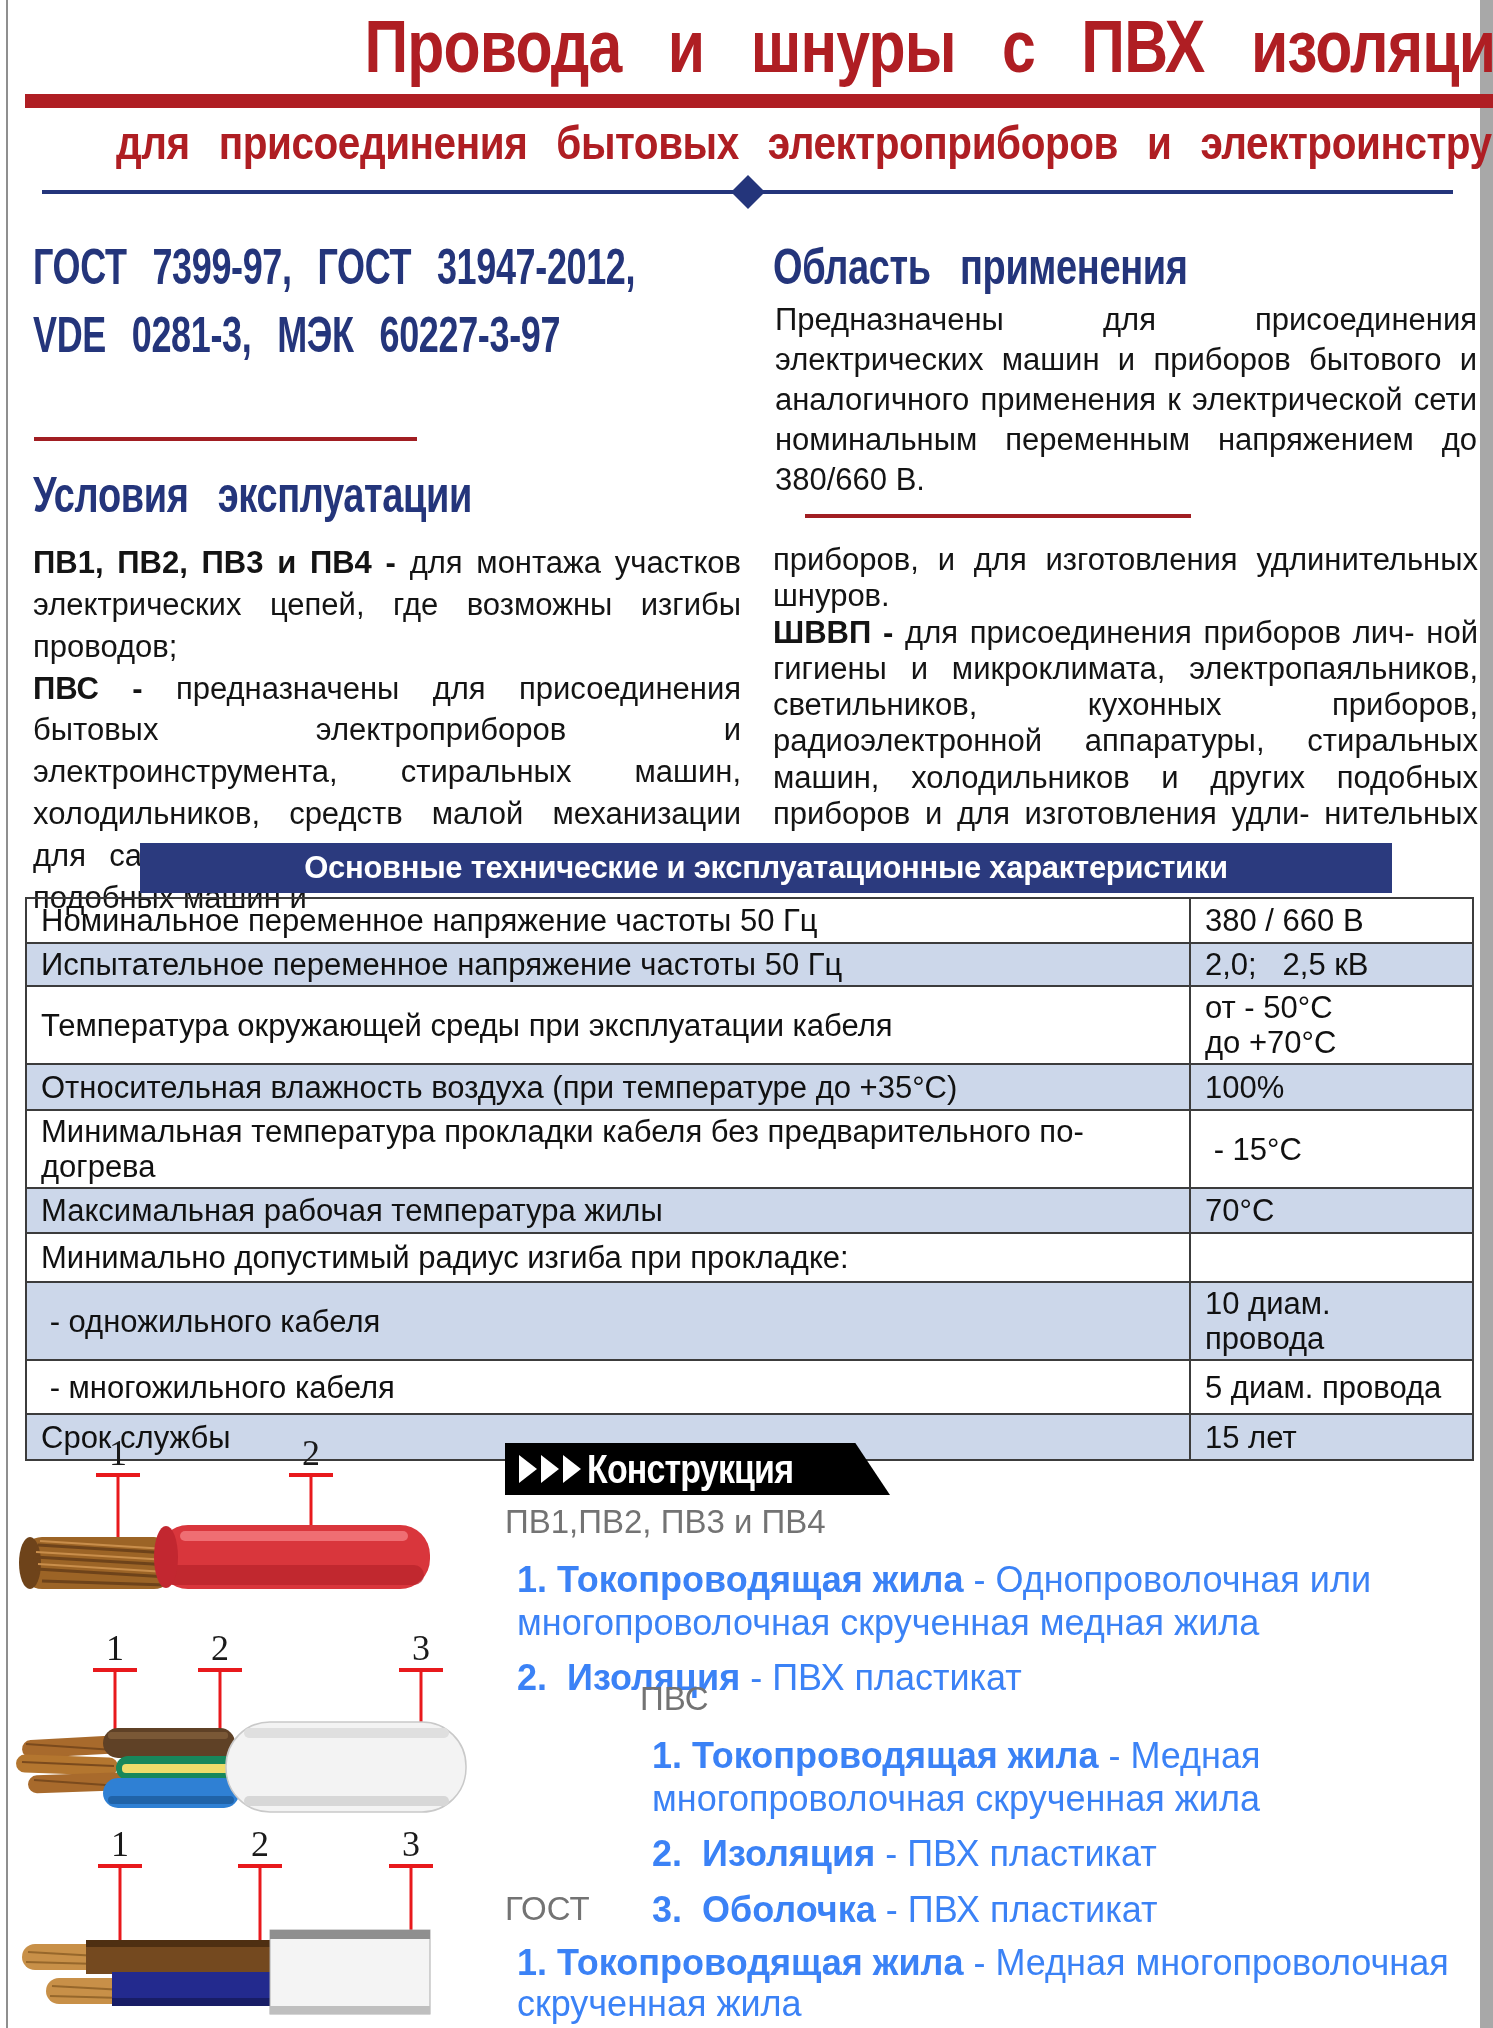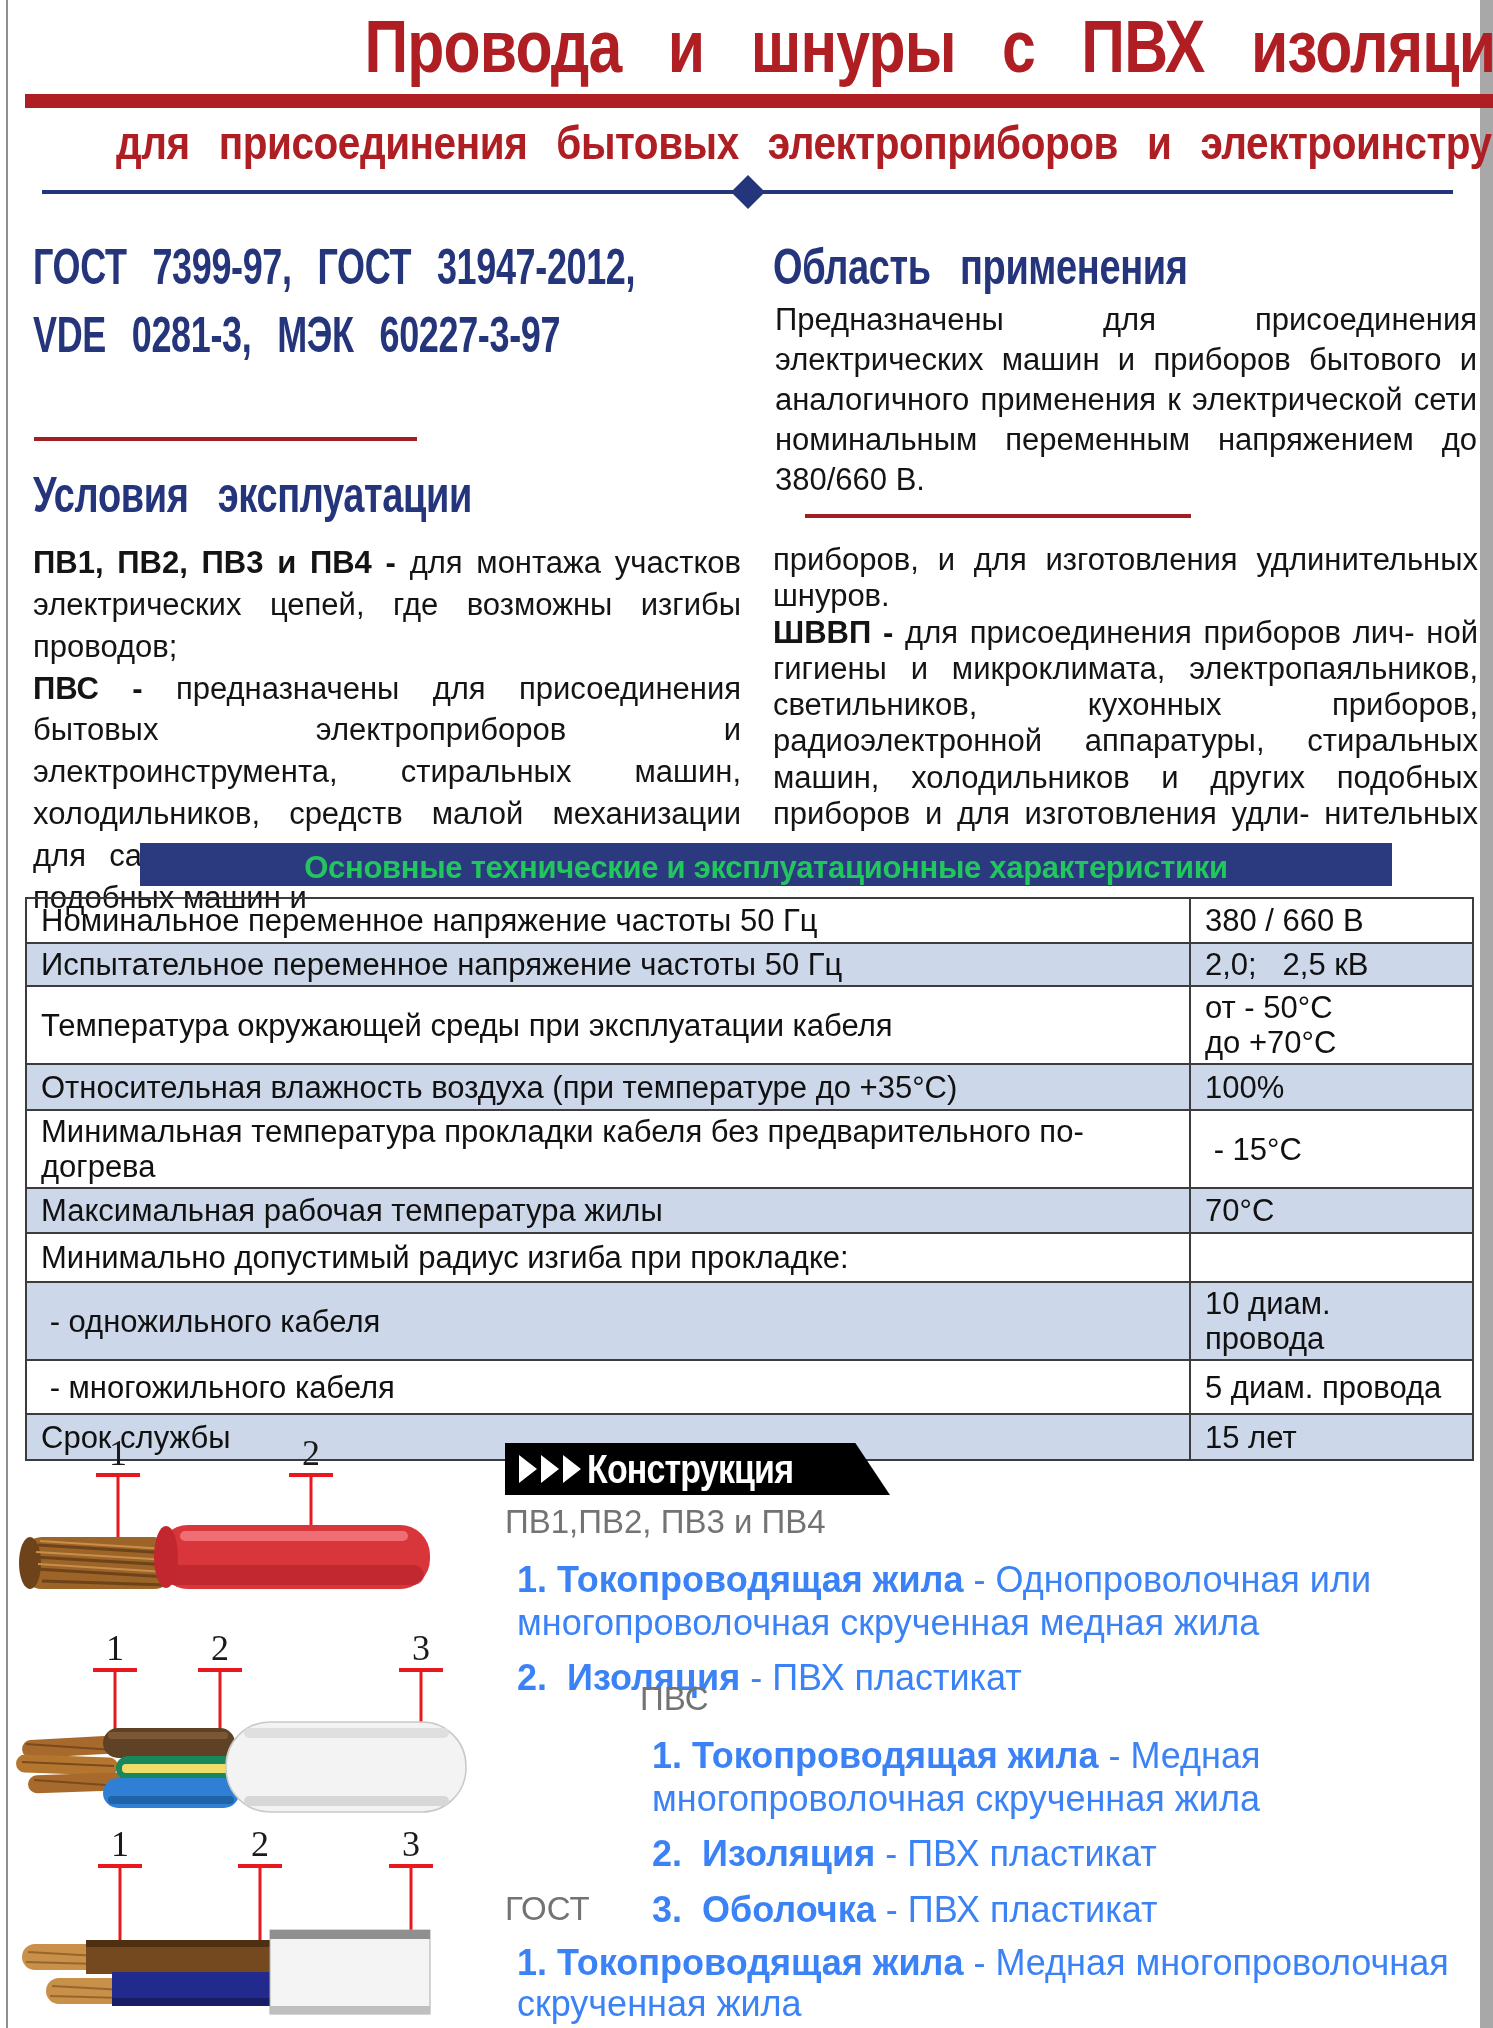--- a/index.html
+++ b/index.html
@@ -50,21 +50,21 @@
   .app-text{
     left:775px;top:300px;width:702px;font-size:31px;line-height:1.29;text-align:justify;
   }
 
   .cond-col p{margin:0;}
   .cond-left{left:33px;top:542px;width:708px;font-size:31px;line-height:1.35;text-align:justify;}
   .cond-right{left:773px;top:542px;width:705px;font-size:31px;line-height:1.17;text-align:justify;}
 
   
   .table-band{
-    left:140px;top:843px;width:1252px;height:43px;background:#2B3A7E;color:#22c55e;
+    left:140px;top:843px;width:1252px;height:50px;background:#2B3A7E;color:#ffffff;
     font-size:31px;font-weight:bold;text-align:center;line-height:50px;letter-spacing:-0.3px;
   }
   table.chars{
     position:absolute;left:25px;top:897px;width:1449px;border-collapse:collapse;table-layout:fixed;
     font-size:31px;color:#111;
   }
   table.chars td{
     border:2px solid #3c3c3c;padding:3px 14px;vertical-align:middle;
     white-space:pre-wrap;line-height:1.13;
   }

